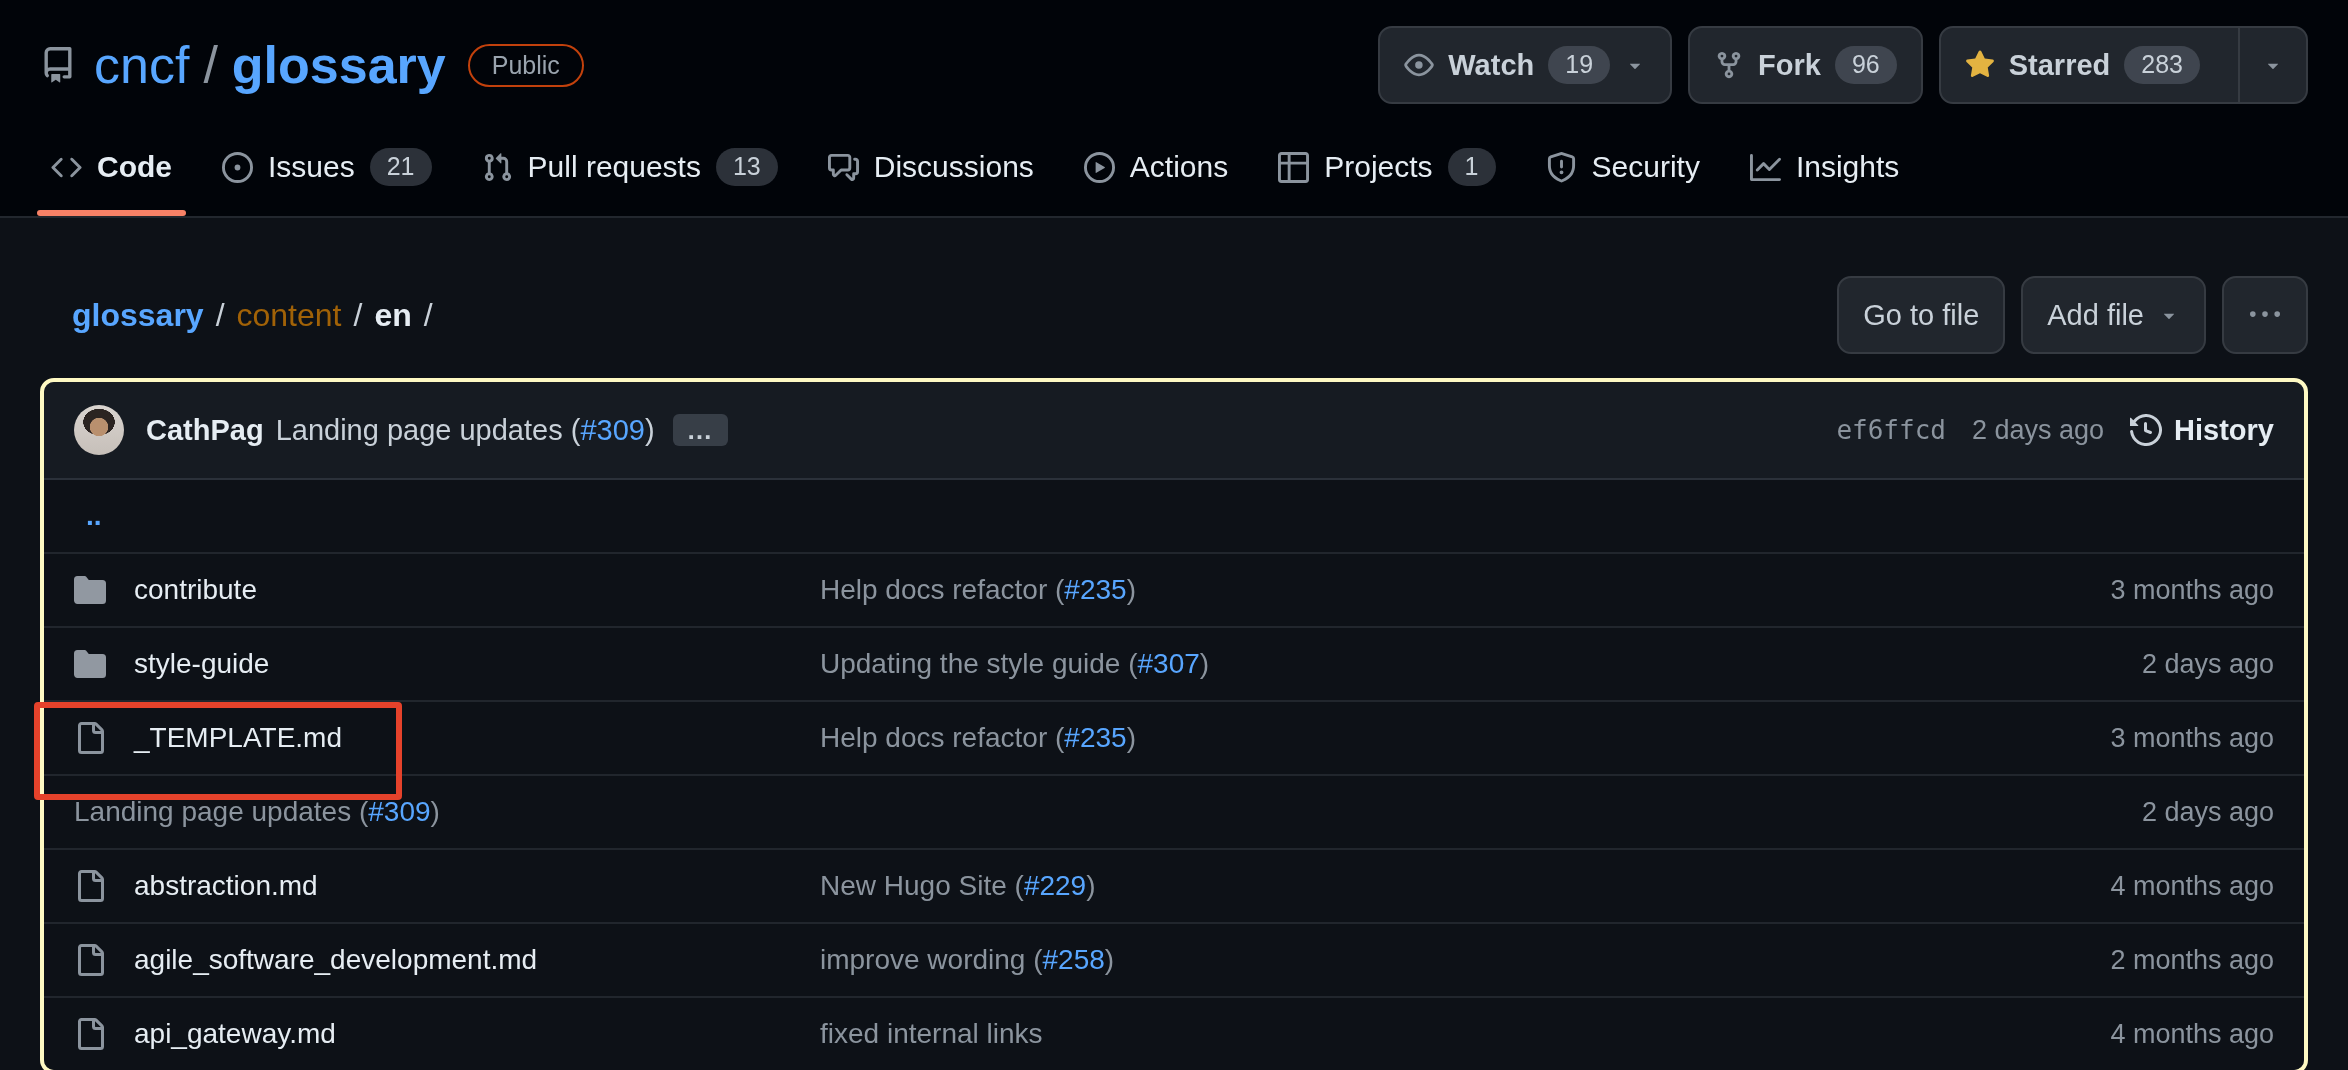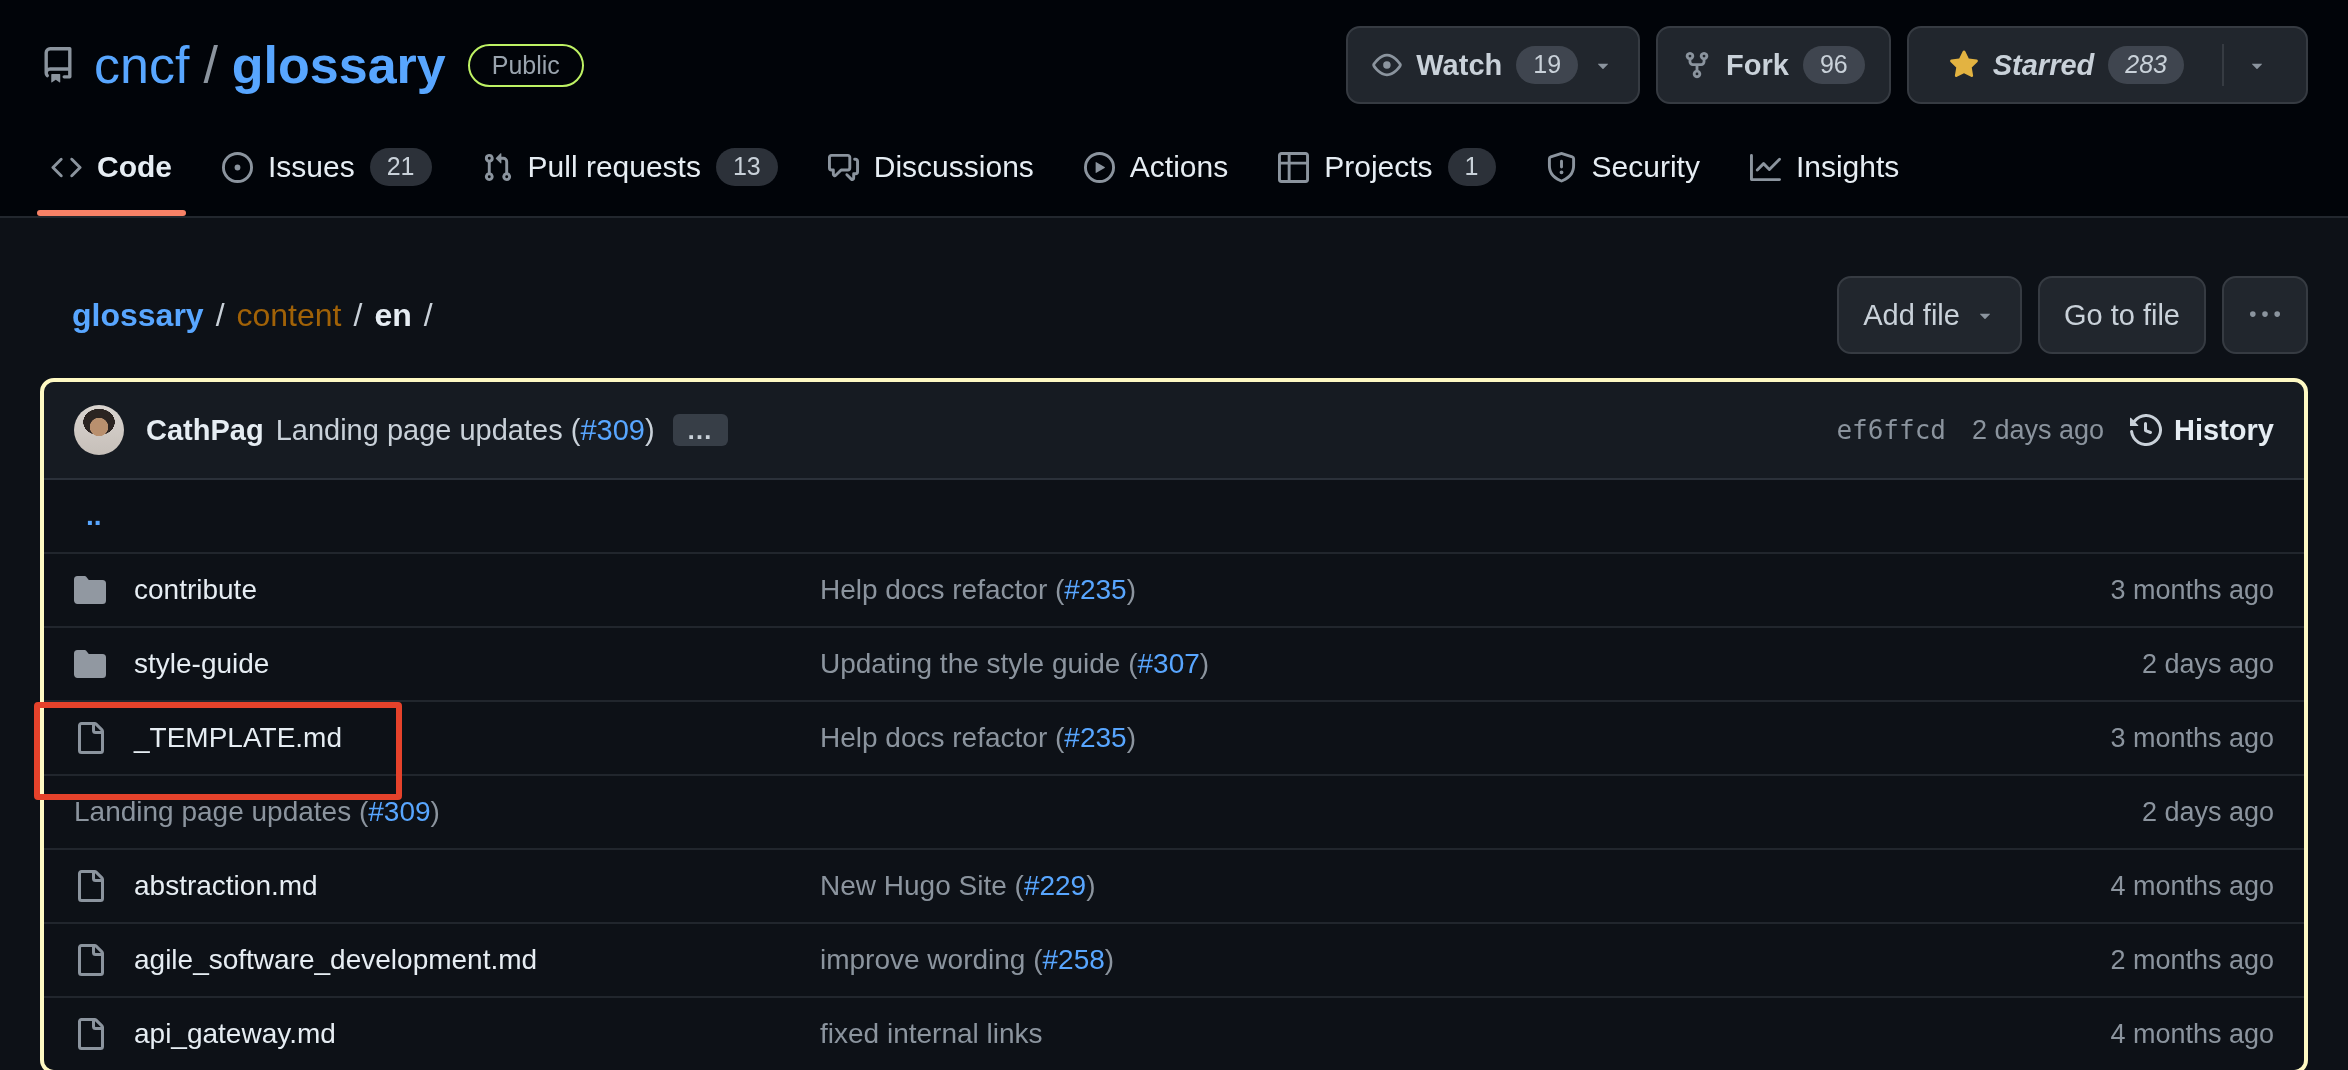--- a/index.html
+++ b/index.html
@@ -10,28 +10,28 @@
     font-family:"Liberation Sans","DejaVu Sans",sans-serif;
     position:relative;
   }
   .hdr { background:#010409; }
   .hdr-top { display:flex; align-items:center; padding:26px 40px 14px 40px; }
   .repo-ic { width:36px; height:36px; fill:#8b949e; margin-right:18px; flex:none; }
   .repo-title { font-size:52px; display:flex; align-items:center; gap:14px; }
   .lnk { color:#58a6ff; cursor:pointer; }
   .repo-sep { color:#8b949e; font-weight:400; }
   .repo-name { font-weight:700; }
-  .public-badge { margin-left:22px; font-size:25px; color:#9aa4ae; border:2px solid #bef264; border-radius:999px; padding:7px 22px; line-height:1; }
+  .public-badge { margin-left:22px; font-size:25px; color:#9aa4ae; border:2px solid #c2410c; border-radius:999px; padding:7px 22px; line-height:1; }
   .hdr-actions { margin-left:auto; display:flex; gap:16px; align-items:center; }
   .btn { height:78px; display:flex; align-items:center; gap:14px; background:#21262d; border:2px solid #363b42; border-radius:14px; padding:0 24px; font-size:29px; font-weight:600; color:#c9d1d9; cursor:pointer; }
   .ic { width:30px; height:30px; fill:#8b949e; flex:none; }
   .caret { width:22px; height:22px; fill:#8b949e; flex:none; }
   .pill { background:rgba(110,118,129,0.4); border-radius:999px; padding:5px 17px; font-size:25px; font-weight:500; color:#c9d1d9; line-height:1.1; }
   .star-ic { fill:#e3b341; }
-  .split { padding:16px;font-style:italic; }
+  .split { padding:0; }
   .split-main { display:flex; align-items:center; gap:14px; padding:0 24px; height:100%; }
   .split-caret { display:flex; align-items:center; height:100%; padding:0 22px; border-left:2px solid #363b42; }
   .tabs { display:flex; align-items:stretch; padding:0 26px; border-bottom:2px solid #22272e; height:100px; }
   .tab { position:relative; display:flex; align-items:center; gap:15px; padding:0 18px; margin:0 7px; font-size:30px; color:#e6edf3; cursor:pointer; }
   .tab .ic { width:31px; height:31px; }
   .tab.active { font-weight:600; }
   .tab.active::after { content:""; position:absolute; left:4px; right:4px; bottom:0; height:6px; border-radius:6px; background:#f78166; }
   .content { padding:0 40px; }
   .toolbar { margin-top:58px; display:flex; align-items:center; }
   .breadcrumb { margin-left:32px; font-size:32px; display:flex; align-items:center; gap:12px; }
@@ -180,27 +180,27 @@
     <div class="breadcrumb">
       <span class="bc-root">glossary</span>
       <span class="bc-sep">/</span>
       <span class="bc-dir">content</span>
       <span class="bc-sep">/</span>
       <span class="bc-cur">en</span>
       <span class="bc-sep">/</span>
     </div>
     <div class="toolbar-right">
       <button class="btn btn-plain">
+        <span>Go to file</span>
+      </button>
+      <button class="btn btn-plain">
         <span>Add file</span>
         <svg class="caret" viewBox="0 0 16 16">
             <path d="m4.427 7.427 3.396 3.396a.25.25 0 0 0 .354 0l3.396-3.396A.25.25 0 0 0 11.396 7H4.604a.25.25 0 0 0-.177.427Z"></path>
           </svg>
-      </button>
-      <button class="btn btn-plain">
-        <span>Go to file</span>
       </button>
       <button class="btn kebab-btn">
         <svg class="ic" viewBox="0 0 16 16">
             <path d="M8 9a1.5 1.5 0 1 0 0-3 1.5 1.5 0 0 0 0 3ZM1.5 9a1.5 1.5 0 1 0 0-3 1.5 1.5 0 0 0 0 3Zm13 0a1.5 1.5 0 1 0 0-3 1.5 1.5 0 0 0 0 3Z"></path>
           </svg>
       </button>
     </div>
   </div>
 
   <div class="file-table">

